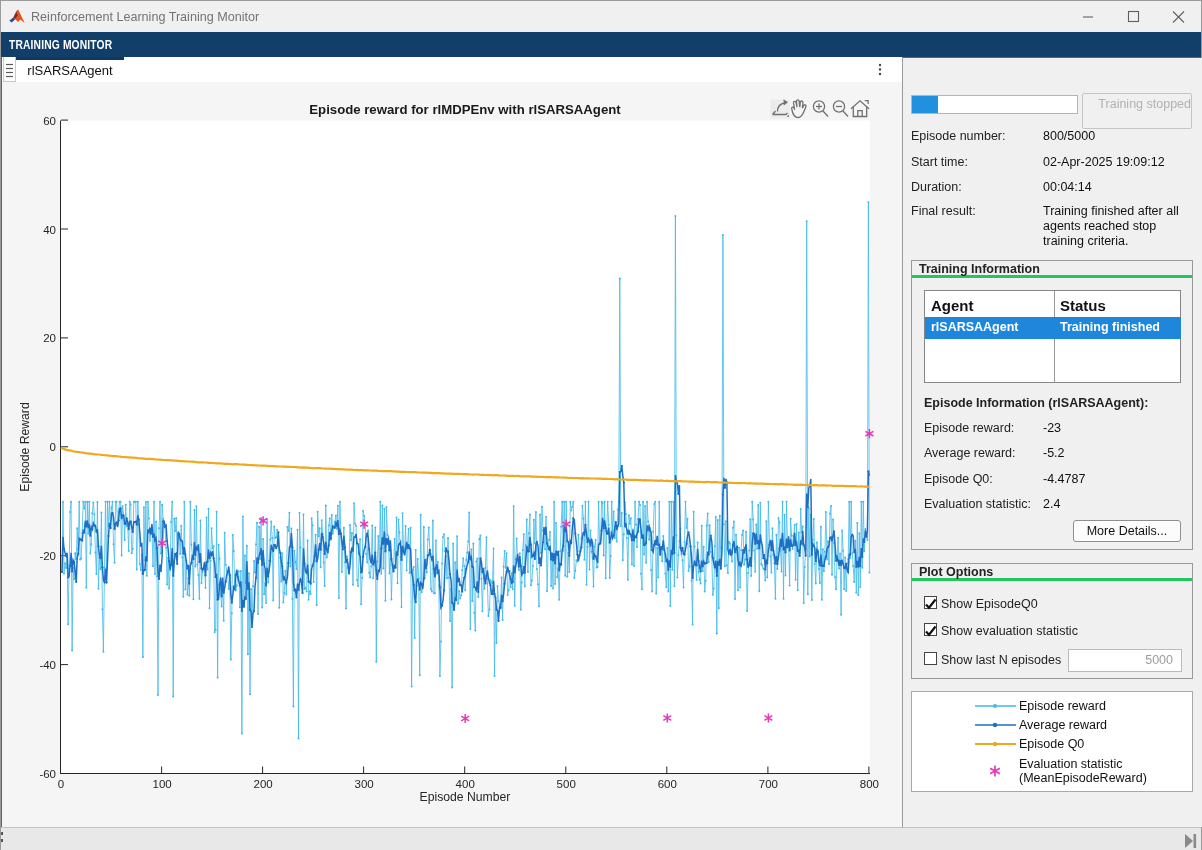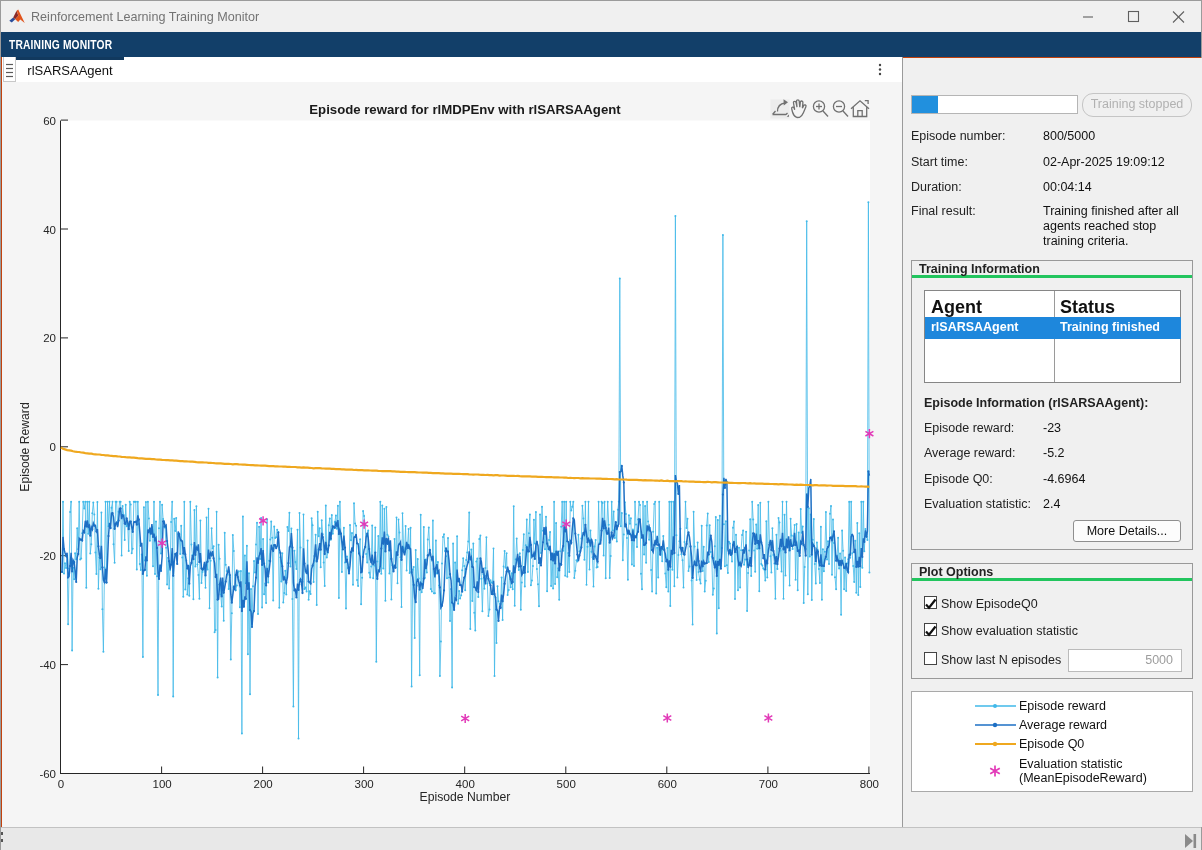--- a/index.html
+++ b/index.html
@@ -13,27 +13,27 @@
 #tabrow { left:1px; top:56px; width:900px; height:25px; background:#ffffff; }
 #hamb { left:2px; top:56px; width:13px; height:25px; background:#fff; border:1px solid #c8c8c8; border-top:none; }
 #tab { left:15px; top:56px; width:108px; height:25px; background:#fff; border-top:3px solid #11395e; text-align:center; font-size:13px; color:#111; line-height:22px; }
 #tabdots { left:872px; top:56px; width:14px; height:25px; }
 #doc { left:1px; top:81px; width:900px; height:745px; background:#f5f5f5; }
 #vdiv { left:901px; top:56px; width:1px; height:770px; background:#9a9a9a; }
 #rpanel { left:902px; top:57px; width:299px; height:769px; background:#f0f0f0; }
 #rphead { left:0px; top:-1px; width:299px; height:26px; background:#fff; border-bottom:1px solid #d9d9d9; font-size:13px; color:#333; line-height:25px; padding-left:8px; }
 #pbar { left:8px; top:37px; width:167px; height:19px; background:#fff; border:1px solid #b5b5b5; }
 #pfill { left:0; top:0; width:26px; height:17px; background:#2190de; }
-#stopbtn { left:179px; top:35px; width:110px; height:24px; border:1px solid #c5c5c5; border-radius:11px; color:#b1b1b1; font-size:12.5px; text-align:center; line-height:21px; }
+#stopbtn { left:179px; top:35px; width:110px; height:36px; border:1px solid #c5c5c5; border-radius:2px; color:#b1b1b1; font-size:12.5px; text-align:right; line-height:21px; }
 .lbl { font-size:12.5px; color:#222; }
 .val { font-size:12.5px; color:#111; }
 .fs { position:absolute; border:1px solid #999; background:#f0f0f0; }
 .ftitle { position:absolute; left:0; top:0; width:100%; height:17px; border-bottom:3px solid #22c55e; font-size:12.5px; font-weight:bold; color:#222; padding:1px 0 0 7px; }
 #tbl { position:absolute; left:12px; top:29px; width:257px; height:93px; background:#fff; border:1px solid #868686; }
-#tbl .hdr { position:absolute; font-weight:bold; font-size:18px; color:#111; top:6px; }
+#tbl .hdr { position:absolute; font-weight:bold; font-size:15px; color:#111; top:6px; }
 #tblsel { position:absolute; left:0; top:26px; width:256px; height:22px; background:#1e87dc; }
 #tblsel div { position:absolute; top:3px; color:#fff; font-weight:bold; font-size:12.5px; }
 #tbldiv { position:absolute; left:129px; top:0; width:1px; height:91px; background:#9a9a9a; }
 #tblhline { position:absolute; left:0; top:26px; width:256px; height:1px; background:#8a8a8a; }
 .chk { position:absolute; width:13px; height:13px; background:#fff; border:1.3px solid #444; }
 #nfield { position:absolute; left:156px; top:85px; width:114px; height:23px; background:#fff; border:1px solid #bbb; color:#9d9d9d; font-size:12.5px; text-align:right; line-height:21px; padding-right:8px; }
 #morebtn { position:absolute; left:161px; top:259px; width:108px; height:22px; border:1px solid #8f8f8f; border-radius:3px; background:#fcfcfc; font-size:12.5px; color:#111; text-align:center; line-height:20px; }
 #legend { left:8px; top:633px; width:282px; height:101px; background:#fff; border:1px solid #a9a9a9; }
 #statusbar { left:0px; top:826px; width:1200px; height:23px; background:#e8e8e8; border-top:1px solid #c2c2c2; }
 </style></head>
@@ -177,21 +177,21 @@
             <div style="left:6px">rlSARSAAgent</div>
             <div style="left:135px">Training finished</div>
           </div>
       </div>
       <div class="abs lbl" style="left:12px;top:135px;font-weight:bold">Episode Information (rlSARSAAgent):</div>
       <div class="abs lbl" style="left:12px;top:160px">Episode reward:</div>
         <div class="abs val" style="left:131px;top:160px">-23</div>
       <div class="abs lbl" style="left:12px;top:185px">Average reward:</div>
         <div class="abs val" style="left:131px;top:185px">-5.2</div>
       <div class="abs lbl" style="left:12px;top:211px">Episode Q0:</div>
-        <div class="abs val" style="left:131px;top:211px">-4.6964</div>
+        <div class="abs val" style="left:131px;top:211px">-4.4787</div>
       <div class="abs lbl" style="left:12px;top:236px">Evaluation statistic:</div>
         <div class="abs val" style="left:131px;top:236px">2.4</div>
       <div id="morebtn">More Details...</div>
     </div>
 
     <div class="fs" style="left:8px;top:505px;width:282px;height:116px">
       <div class="ftitle">Plot Options</div>
       <div class="chk" style="left:12px;top:32px"><svg width="13" height="13" viewBox="0 0 13 13" style="overflow:visible;margin:-1px 0 0 -1px">
             <path d="M2 6.5 L5 9.8 L11.5 1.5" stroke="#111" stroke-width="2.2" fill="none"></path>
           </svg></div>

